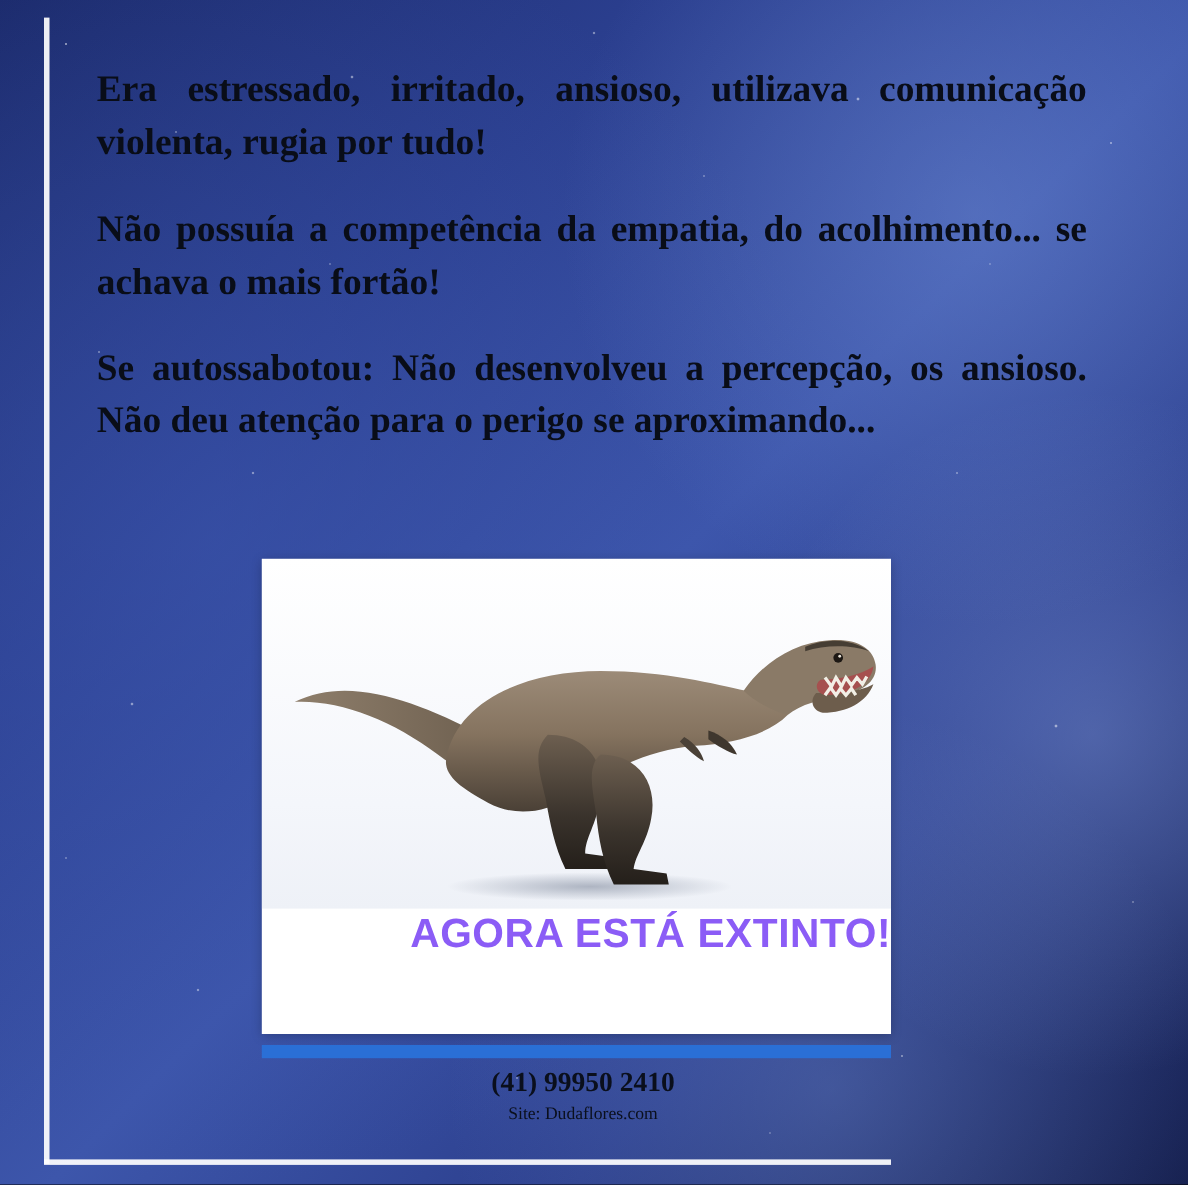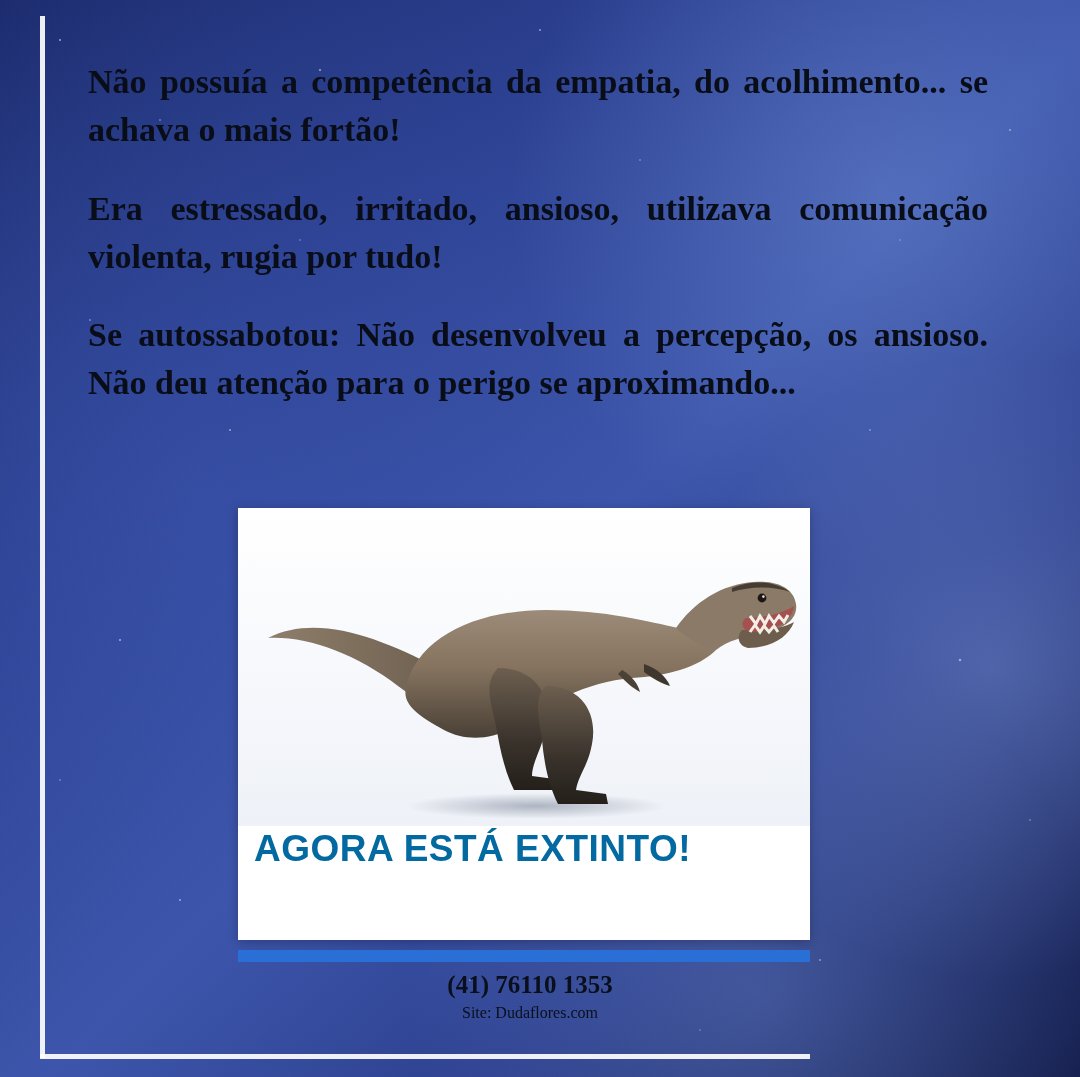--- a/index.html
+++ b/index.html
@@ -103,26 +103,25 @@
     background: linear-gradient(180deg, #ffffff 0%, #f4f6fb 70%, #eef1f7 100%);
   }
   .dino-svg {
     position: absolute;
     left: 8px;
     top: 10px;
     width: 556px;
     height: 300px;
   }
   .card-caption {
-    text-align: left;
+    text-align: right;
     font-family: "Liberation Sans", sans-serif;
     font-weight: bold;
-    color: #0369a1;
+    color: #8b5cf6;
     letter-spacing: 0.5px;
-    margin-left: 16px;
   }
   .caption-1 { font-size: 37px; margin-top: 2px; }
   .caption-2 { font-size: 37px; margin-top: 14px; }
 
   .blue-bar {
     position: absolute;
     left: 238px;
     top: 950px;
     width: 572px;
     height: 12px;
@@ -144,22 +143,22 @@
 </style>
 </head>
 <body>
 
 <div id="poster">
   <div id="stars"></div>
   <div class="frame-left"></div>
   <div class="frame-bottom"></div>
 
   <div class="body-copy">
+    <p>Era estressado, irritado, ansioso, utilizava comunicação violenta, rugia por tudo!</p>
     <p>Não possuía a competência da empatia, do acolhimento... se achava o mais fortão!</p>
-    <p>Era estressado, irritado, ansioso, utilizava comunicação violenta, rugia por tudo!</p>
     <p>Se autossabotou: Não desenvolveu a percepção, os ansioso. Não deu atenção para o perigo se aproximando...</p>
   </div>
 
   <div class="card">
     <div class="dino-stage">
       <svg class="dino-svg" viewBox="0 0 556 300" xmlns="http://www.w3.org/2000/svg">
         <defs>
           <linearGradient id="bodyGrad" x1="0" y1="0" x2="0" y2="1">
             <stop offset="0%" stop-color="#9c8b78"></stop>
             <stop offset="45%" stop-color="#85735f"></stop>
@@ -207,16 +206,16 @@
 
         <path d="M486 70 C 504 62, 528 62, 544 74 C 528 68, 504 68, 486 74 Z" fill="#a79madd" opacity="0.5"></path>
       </svg>
     </div>
     <div class="card-caption caption-1">AGORA ESTÁ EXTINTO!</div>
   </div>
 
   <div class="blue-bar"></div>
 
   <div class="contact">
-    <div class="contact-phone">(41) 76110 1353</div>
+    <div class="contact-phone">(41) 99950 2410</div>
     <div class="contact-site">Site: Dudaflores.com</div>
   </div>
 </div>
 
 </body></html>

